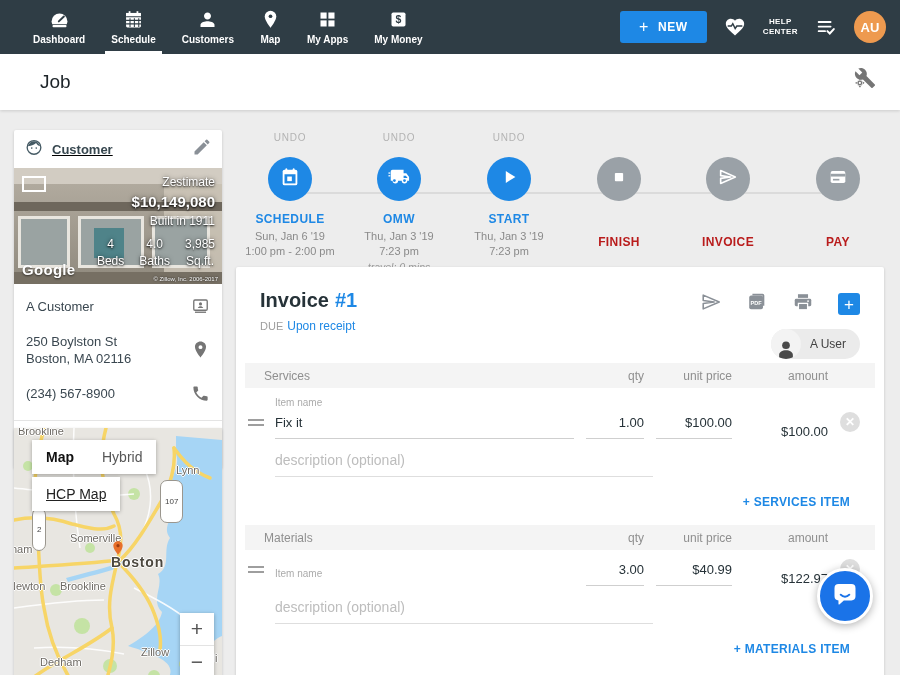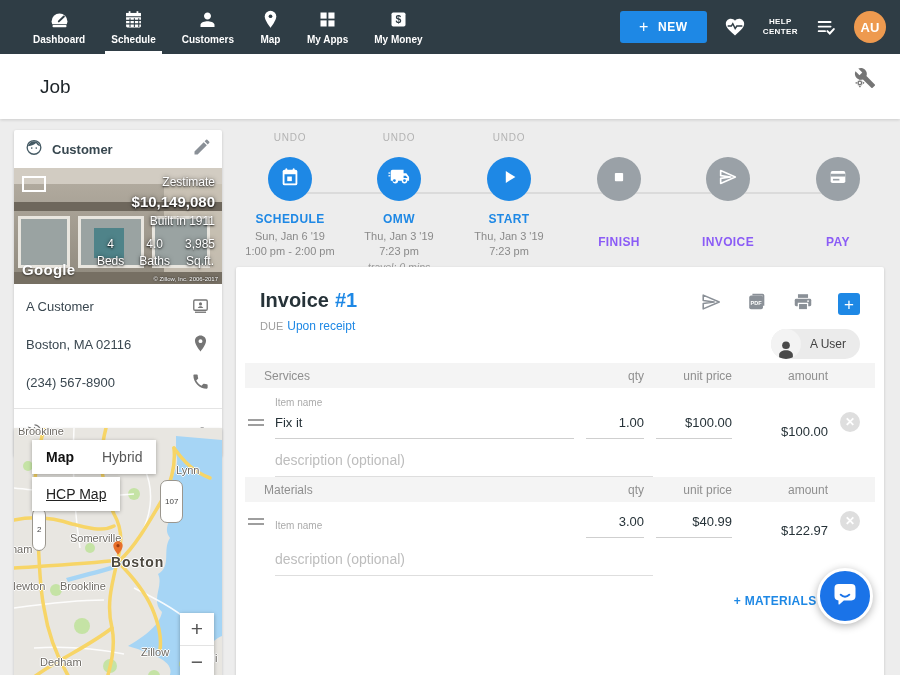--- a/index.html
+++ b/index.html
@@ -18,33 +18,33 @@
   .nav-right { margin-left:auto; display:flex; align-items:center; gap:17px; padding-right:14px; }
   .new-btn { background:#1E88E5; color:#fff; font-weight:bold; font-size:12px; letter-spacing:.6px;
     padding:9px 19px; border-radius:3px; display:flex; align-items:center; gap:9px; cursor:pointer; }
   .new-btn .plus { font-size:16px; font-weight:normal; line-height:10px; }
   .help { color:#fff; font-size:8px; font-weight:bold; line-height:1.3; letter-spacing:.4px; text-align:center; cursor:pointer; }
   .icon-btn svg { width:22px; height:22px; display:block; cursor:pointer; }
   .avatar { width:32px; height:32px; border-radius:50%; background:#EE9A4F; color:#fff;
     font-weight:bold; font-size:13px; display:flex; align-items:center; justify-content:center; cursor:pointer; }
 
   
-  .titlebar { position:absolute; top:54px; left:0; right:0; height:65px; background:#fff;
+  .titlebar { position:absolute; top:54px; left:0; right:0; height:56px; background:#fff;
     display:flex; align-items:center; box-shadow:0 1px 3px rgba(0,0,0,.14); z-index:5; }
   .page-title { margin-left:40px; font-size:19px; color:#1d2429; }
   .title-action { position:absolute; right:24px; top:13px; cursor:pointer; }
   .title-action svg { width:22px; height:22px; }
 
   
   .content { position:absolute; top:102px; left:0; right:0; bottom:0; background:#EDEDED; overflow:hidden; }
   .card { background:#fff; border-radius:2px; box-shadow:0 1px 3px rgba(0,0,0,.18); }
 
   
   .customer-card { position:absolute; left:14px; top:28px; width:208px; }
-  .cust-header { height:38px; display:flex; align-items:center; gap:8px; padding:9px 10px; }
+  .cust-header { height:38px; display:flex; align-items:center; gap:8px; padding:9px 10px;text-decoration:underline; }
   .cust-header svg { width:20px; height:20px; }
   .cust-header .label { flex:1; font-size:13px; font-weight:bold; color:#37474F; }
   .photo { position:relative; height:116px; overflow:hidden; background:linear-gradient(#b6afa3,#8f897d); }
   .ph-awning { position:absolute; top:0; left:0; right:0; height:16px; background:#d2ccc2; }
   .ph-beam { position:absolute; top:34px; left:0; right:0; height:9px; background:#6e675c; }
   .ph-col { position:absolute; top:16px; right:0; width:58px; bottom:0; background:#cfc8ba; opacity:.8; }
   .ph-win { position:absolute; top:48px; height:52px; background:#9aa3a2; border:3px solid #e9e6df; }
   .ph-win.w1 { left:4px; width:52px; } .ph-win.w2 { left:64px; width:66px; }
   .ph-win.w3 { left:138px; width:58px; }
   .ph-int { position:absolute; top:60px; left:80px; width:30px; height:30px; background:#4f8389; }
@@ -97,21 +97,21 @@
   .tl-line { position:absolute; top:60px; left:54px; width:548px; height:2px; background:#DBDBDB; }
   .step { position:absolute; width:110px; text-align:center; top:0; }
   .undo { height:13px; font-size:10px; color:#B3B3B3; letter-spacing:.8px; margin-bottom:12px; cursor:pointer; }
   .circle { position:relative; z-index:2; width:44px; height:44px; border-radius:50%; margin:0 auto;
     display:flex; align-items:center; justify-content:center; cursor:pointer; }
   .step.done .circle { background:#1E88E5; }
   .step.pending .circle { background:#9AA1A7; }
   .circle svg { width:22px; height:22px; }
   .step-label { margin-top:11px; font-size:12px; font-weight:bold; letter-spacing:.4px; }
   .step.done .step-label { color:#1E88E5; }
-  .step.pending .step-label { color:#8b5cf6;margin-top:34px; }
+  .step.pending .step-label { color:#b91c1c;margin-top:34px; }
   .tl-date { font-size:11px; color:#8A8A8A; line-height:1.4; margin-top:3px; }
   .tl-travel { font-size:10.5px; font-style:italic; color:#9a9a9a; }
 
   
   .invoice-card { position:absolute; left:236px; top:165px; width:648px; height:420px; overflow:hidden; }
   .inv-header { position:relative; padding:22px 24px 14px; height:96px; }
   .inv-title-row { font-size:20px; font-weight:bold; color:#263238; }
   .inv-num { color:#1E88E5; margin-left:6px; cursor:pointer; }
   .inv-due { margin-top:7px; font-size:11px; color:#9E9E9E; }
   .due-val { color:#1E88E5; font-size:12px; margin-left:4px; cursor:pointer; }
@@ -312,20 +312,21 @@
           <span class="txt">A Customer</span>
           <span><svg viewBox="0 0 24 24" fill="none" stroke="#757575" stroke-width="1.7">
                 <rect x="3.5" y="5" width="17" height="13" rx="1.5"></rect>
                 <circle cx="12" cy="10" r="2" fill="#757575" stroke="none"></circle>
                 <path d="M8.5 15c.8-1.5 2.1-2.2 3.5-2.2s2.7.7 3.5 2.2" fill="#757575" stroke="none"></path>
                 <path d="M5 20.5h14"></path>
               </svg></span>
         </div>
         <div class="cust-row">
           <span class="txt">
+            <div>250 Boylston St</div>
             <div>Boston, MA 02116</div>
           </span>
           <span><svg viewBox="0 0 24 24">
                 <path d="M12 2C8.1 2 5 5.1 5 8.5 5 13.8 12 22 12 22s7-8.2 7-13.5C19 5.1 15.9 2 12 2zm0 9.5a2.5 2.5 0 1 1 0-5 2.5 2.5 0 0 1 0 5z" fill="#757575"></path>
               </svg></span>
         </div>
         <div class="cust-row">
           <span class="txt">(234) 567-8900</span>
           <span><svg viewBox="0 0 24 24">
                 <path d="M6.62 10.79c1.44 2.83 3.76 5.15 6.59 6.59l2.2-2.2c.27-.27.67-.36 1.02-.24 1.12.37 2.33.57 3.57.57.55 0 1 .45 1 1V20c0 .55-.45 1-1 1-9.39 0-17-7.61-17-17 0-.55.45-1 1-1h3.5c.55 0 1 .45 1 1 0 1.25.2 2.45.57 3.57.11.35.03.74-.25 1.02l-2.2 2.2z" fill="#757575"></path>
@@ -558,20 +559,21 @@
           <div class="item-name u-line">Fix it</div>
         </div>
         <div class="cell u-line">1.00</div>
         <div class="cell price u-line">$100.00</div>
         <div class="cell amount">$100.00</div>
         <div class="remove">✕</div>
       </div>
       <div class="desc-row">
         <div class="desc">description (optional)</div>
       </div>
+      <div class="add-link">+ SERVICES ITEM</div>
 
       <div class="section-bar">
         <span class="sec-title">Materials</span>
         <span class="h-qty">qty</span>
         <span class="h-price">unit price</span>
         <span class="h-amount">amount</span>
         <span class="h-x"></span>
       </div>
       <div class="item-row">
         <div class="drag">

